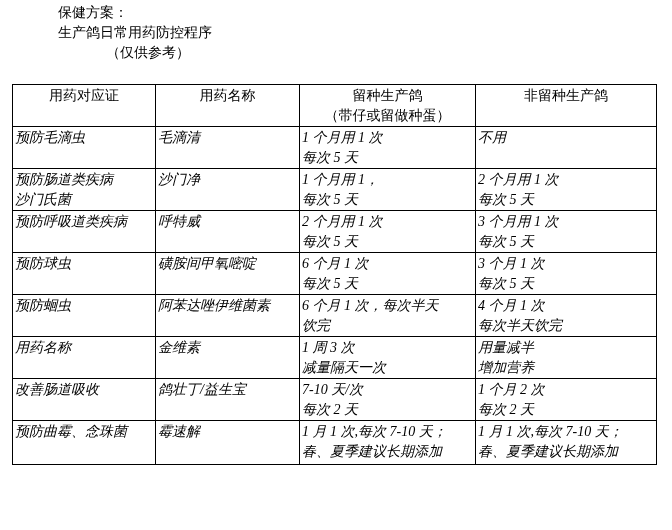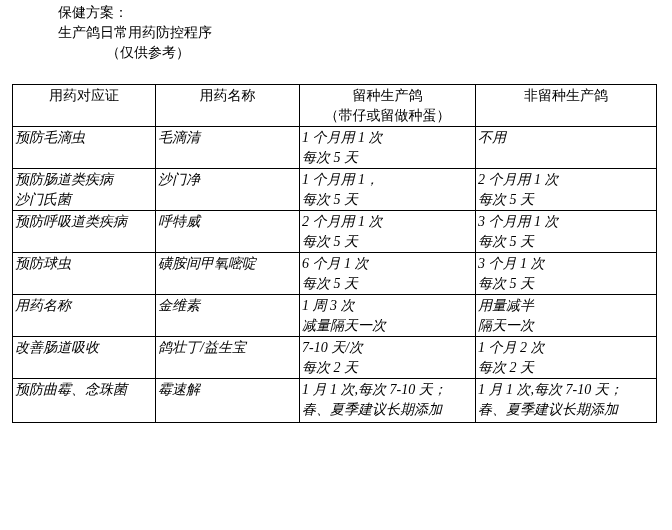--- a/index.html
+++ b/index.html
@@ -147,32 +147,48 @@
           <div class="cell-line">6 个月 1 次</div>
           <div class="cell-line">每次 5 天</div>
         </td>
         <td>
           <div class="cell-line">3 个月 1 次</div>
           <div class="cell-line">每次 5 天</div>
         </td>
       </tr>
       <tr>
         <td>
+          <div class="cell-line">预防蛔虫</div>
+        </td>
+        <td>
+          <div class="cell-line">阿苯达唑伊维菌素</div>
+        </td>
+        <td>
+          <div class="cell-line">6 个月 1 次，每次半天</div>
+          <div class="cell-line">饮完</div>
+        </td>
+        <td>
+          <div class="cell-line">4 个月 1 次</div>
+          <div class="cell-line">每次半天饮完</div>
+        </td>
+      </tr>
+      <tr>
+        <td>
           <div class="cell-line">用药名称</div>
         </td>
         <td>
           <div class="cell-line">金维素</div>
         </td>
         <td>
           <div class="cell-line">1 周 3 次</div>
           <div class="cell-line">减量隔天一次</div>
         </td>
         <td>
           <div class="cell-line">用量减半</div>
-          <div class="cell-line">隔天一次</div>
+          <div class="cell-line">增加营养</div>
         </td>
       </tr>
       <tr>
         <td>
           <div class="cell-line">改善肠道吸收</div>
         </td>
         <td>
           <div class="cell-line">鸽壮丁/益生宝</div>
         </td>
         <td>

